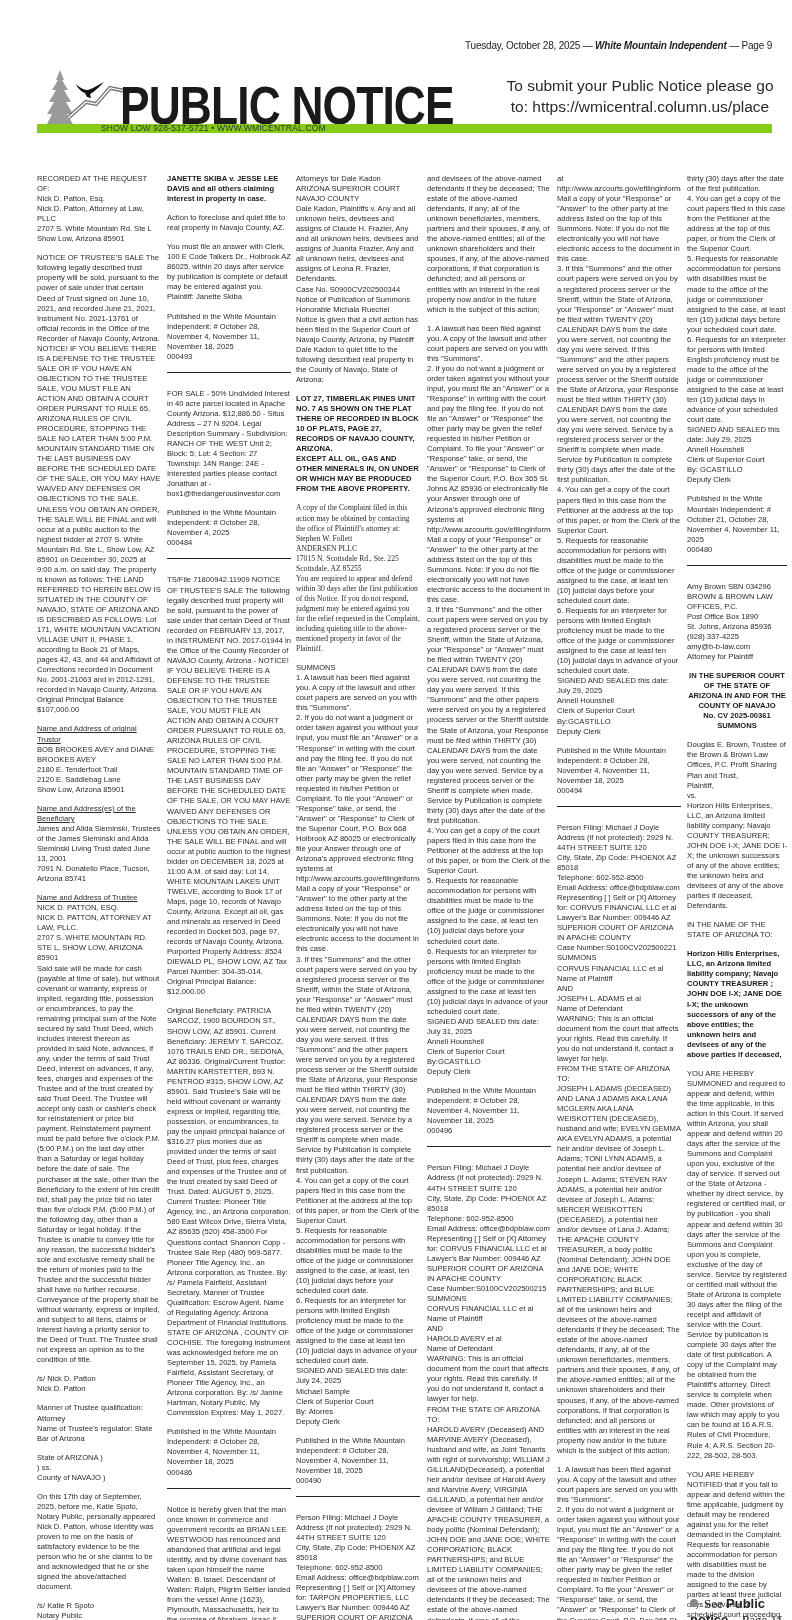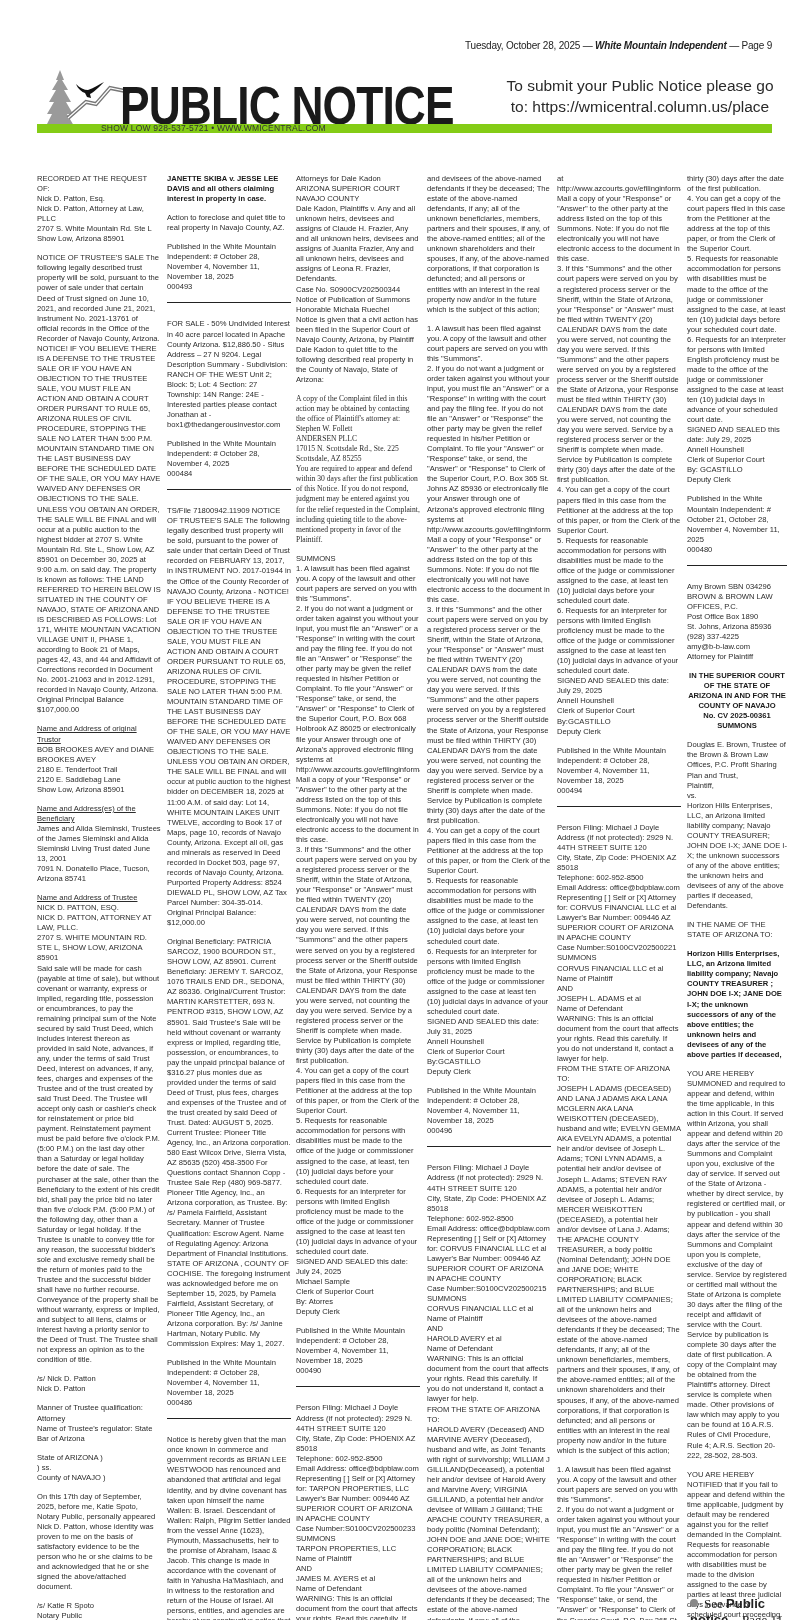--- a/index.html
+++ b/index.html
@@ -80,20 +80,21 @@
                                ) ss.
 County of NAVAJO    )</p>
       <p style="white-space: pre-line;">On this 17th day of September, 2025, before me, Katie Spoto, Notary Public, personally appeared Nick D. Patton, whose identity was proven to me on the basis of satisfactory evidence to be the person who he or she claims to be and acknowledged that he or she signed the above/attached document.</p>
       <p style="white-space: pre-line;">/s/ Katie R Spoto
 Notary Public</p>
       <p class="c" style="white-space: pre-line;">Nick D. Patton, Attorney at Law, PLLC may be acting as a debt collector attempting to collect a debt. Any information obtained may be used for that purpose.</p>
     </div>
   <div class="col" style="left:130px">
       <p class="b" style="white-space: pre-line;">JANETTE SKIBA v. JESSE LEE DAVIS and all others claiming interest in property in case.</p>
       <p style="white-space: pre-line;">Action to foreclose and quiet title to real property in Navajo County, AZ.</p>
+      <p style="white-space: pre-line;">You must file an answer with  Clerk, 100 E Code Talkers Dr., Holbrook AZ 86025, within 20 days after service by publication is complete or default may be entered against you. Plaintiff: Janette Skiba</p>
       <p style="white-space: pre-line;">Published in the White Mountain  Independent: # October 28, November 4, November 11, November 18, 2025
 000493</p>
       <div class="rule"></div>
       <p style="white-space: pre-line;">FOR SALE - 50% Undivided Interest in 40 acre parcel located in Apache County Arizona. $12,886.50 - Situs Address – 27 N 9204. Legal Description Summary - Subdivision: RANCH OF THE WEST Unit 2; Block: 5; Lot: 4 Section: 27 Township: 14N Range: 24E - Interested parties please contact Jonathan at - box1@thedangerousinvestor.com</p>
       <p style="white-space: pre-line;">Published in the White Mountain  Independent: # October 28, November 4, 2025
 000484</p>
       <div class="rule"></div>
       <p style="white-space: pre-line;">TS/File 71800942.11909 NOTICE OF TRUSTEE'S SALE The following legally described trust property will be sold, pursuant to the power of sale under that certain Deed of Trust recorded on FEBRUARY 13, 2017, in INSTRUMENT NO. 2017-01944 in the Office of the County Recorder of NAVAJO County, Arizona - NOTICE!  IF YOU BELIEVE THERE IS A DEFENSE TO THE TRUSTEE SALE OR IF YOU HAVE AN OBJECTION TO THE TRUSTEE SALE, YOU MUST FILE AN ACTION AND OBTAIN A COURT ORDER PURSUANT TO RULE 65, ARIZONA RULES OF CIVIL PROCEDURE, STOPPING THE SALE NO LATER THAN 5:00 P.M. MOUNTAIN STANDARD TIME OF THE LAST BUSINESS DAY BEFORE THE SCHEDULED DATE OF THE SALE, OR YOU MAY HAVE WAIVED ANY DEFENSES OR OBJECTIONS TO THE SALE. UNLESS YOU OBTAIN AN ORDER, THE SALE WILL BE FINAL and will occur at public auction to the highest bidder on DECEMBER 18, 2025 at 11:00 A.M. of said day: Lot 14, WHITE MOUNTAIN LAKES UNIT TWELVE, according to Book 17 of Maps, page 10, records of Navajo County, Arizona. Except all oil, gas and minerals as reserved in Deed recorded in Docket 503, page 97, records of Navajo County, Arizona. Purported Property Address: 8524 DIEWALD PL, SHOW LOW, AZ  Tax Parcel Number: 304-35-014. Original Principal Balance: $12,000.00</p>
       <p style="white-space: pre-line;">Original Beneficiary: PATRICIA SARCOZ, 1900 BOURDON ST., SHOW LOW, AZ 85901. Current Beneficiary: JEREMY T. SARCOZ, 1076 TRAILS END DR., SEDONA, AZ 86336. Original/Current Trustor: MARTIN KARSTETTER, 693 N. PENTROD #315, SHOW LOW, AZ 85901. Said Trustee's Sale will be held without covenant or warranty express or implied, regarding title, possession, or encumbrances, to pay the unpaid principal balance of $316.27 plus monies due as provided under the terms of said Deed of Trust, plus fees, charges and expenses of the Trustee and of the trust created by said Deed of Trust. Dated: AUGUST 5, 2025. Current Trustee: Pioneer Title Agency, Inc., an Arizona corporation. 580 East Wilcox Drive, Sierra Vista, AZ 85635 (520) 458-3500 For Questions contact Shannon Copp - Trustee Sale Rep (480) 969-5877. Pioneer Title Agency, Inc., an Arizona corporation, as Trustee. By: /s/ Pamela Fairfield, Assistant Secretary. Manner of Trustee Qualification: Escrow Agent. Name of Regulating Agency: Arizona Department of Financial Institutions. STATE OF ARIZONA  , COUNTY OF COCHISE. The foregoing instrument was acknowledged before me on September 15, 2025, by Pamela Fairfield, Assistant Secretary, of Pioneer Title Agency, Inc., an Arizona corporation. By: /s/ Janine Hartman, Notary Public. My Commission Expires: May 1, 2027.</p>
       <p style="white-space: pre-line;">Published in the White Mountain  Independent: # October 28, November 4, November 11, November 18, 2025
@@ -102,20 +103,22 @@
       <p style="white-space: pre-line;">Notice is hereby given that the man once known in commerce and government records as BRIAN LEE WESTWOOD has renounced and abandoned that artificial and legal identity, and by divine covenant has taken upon himself the name Wallen: B. Israel. Descendant of Wallen: Ralph, Pilgrim Settler landed from the vessel Anne (1623), Plymouth, Massachusetts, heir to the promise of Abraham, Isaac &amp; Jacob. This change is made in accordance with the covenant of faith in Yahusha Ha'Mashiach, and in witness to the restoration and return of the House of Israel. All persons, entities, and agencies are hereby given constructive notice that the former name is no longer in use and that all rights, titles, and claims are retained solely under the living covenant name: Wallen: B. Israel.</p>
     </div>
   <div class="col" style="left:259px">
       <p style="white-space: pre-line;">Attorneys for Dale Kadon
 ARIZONA SUPERIOR COURT NAVAJO COUNTY
 Dale Kadon, Plaintiffs v. Any and all unknown heirs, devisees and assigns of Claude H. Frazier, Any and all unknown heirs, devisees and assigns of Juanita Frazier, Any and all unknown heirs, devisees and assigns of Leona R. Frazier, Defendants.
 Case No. S0900CV202500344
 Notice of Publication of Summons
 Honorable Michala Ruechel
 Notice is given that a civil action has been filed in the Superior Court of Navajo County, Arizona, by Plaintiff Dale Kadon to quiet title to the following described real property in the County of Navajo, State of Arizona:</p>
+      <p class="b" style="white-space: pre-line;">LOT 27, TIMBERLAK PINES UNIT NO. 7 AS SHOWN ON THE PLAT THERE OF RECORDED IN BLOCK 10 OF PLATS, PAGE 27, RECORDS OF NAVAJO COUNTY, ARIZONA.
+EXCEPT ALL OIL, GAS AND OTHER MINERALS IN, ON UNDER OR WHICH MAY BE PRODUCED FROM THE ABOVE PROPERTY.</p>
       <p style="white-space: pre-line; font-family: Liberation Serif, serif;">A copy of the Complaint filed in this action may be obtained by contacting the office of Plaintiff's attorney at:
 Stephen W. Follett
 ANDERSEN PLLC
 17015 N. Scottsdale Rd., Ste. 225
 Scottsdale, AZ 85255
 You are required to appear and defend within 30 days after the first publication of this Notice. If you do not respond, judgment may be entered against you for the relief requested in the Complaint, including quieting title to the above-mentioned property in favor of the Plaintiff.</p>
       <p style="white-space: pre-line;">SUMMONS
 1. A lawsuit has been filed against you. A copy of the lawsuit and other court papers are served on you with this "Summons".
 2. If you do not want a judgment or order taken against you without your input, you must file an "Answer" or a "Response" in writing with the court and pay the filing fee. If you do not file an "Answer" or "Response" the other party may be given the relief requested in his/her Petition or Complaint. To file your "Answer" or "Response" take, or send, the "Answer" or "Response" to Clerk of the Superior Court, P.O. Box 668 Holbrook AZ 86025 or electronically file your Answer through one of Arizona's approved electronic filing systems at http://www.azcourts.gov/efilinginformation. Mail a copy of your "Response" or "Answer" to the other party at the address listed on the top of this Summons. Note: if you do not file electronically you will not have electronic access to the document in this case.
 3. If this "Summons" and the other court papers were served on you by a registered process server or the Sheriff, within the State of Arizona, your "Response" or "Answer" must be filed within TWENTY (20) CALENDAR DAYS from the date you were served, not counting the day you were served. If this "Summons" and the other papers were served on you by a registered process server or the Sheriff outside the State of Arizona, your Response must be filed within THIRTY (30) CALENDAR DAYS from the date you were served, not counting the day you were served. Service by a registered process server or the Sheriff is complete when made. Service by Publication is complete thirty (30) days after the date of the first publication.

